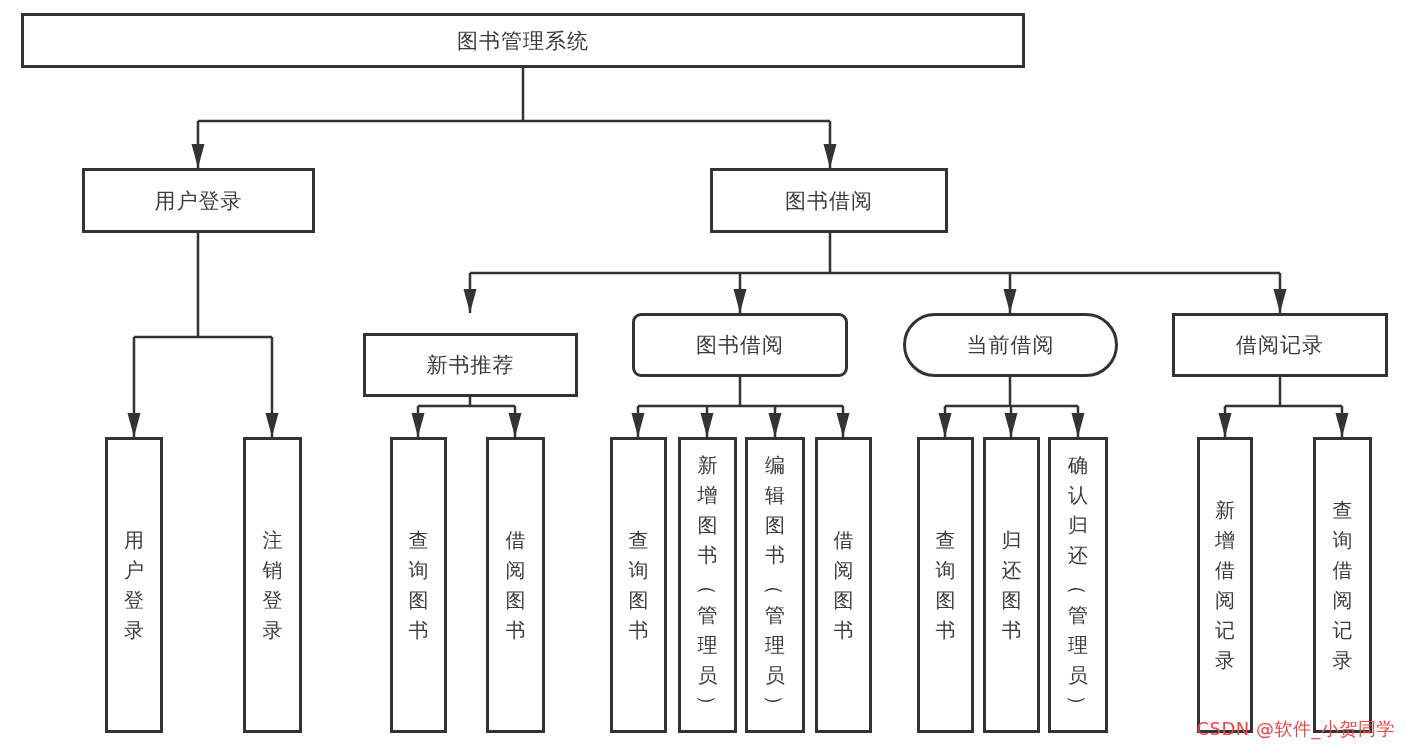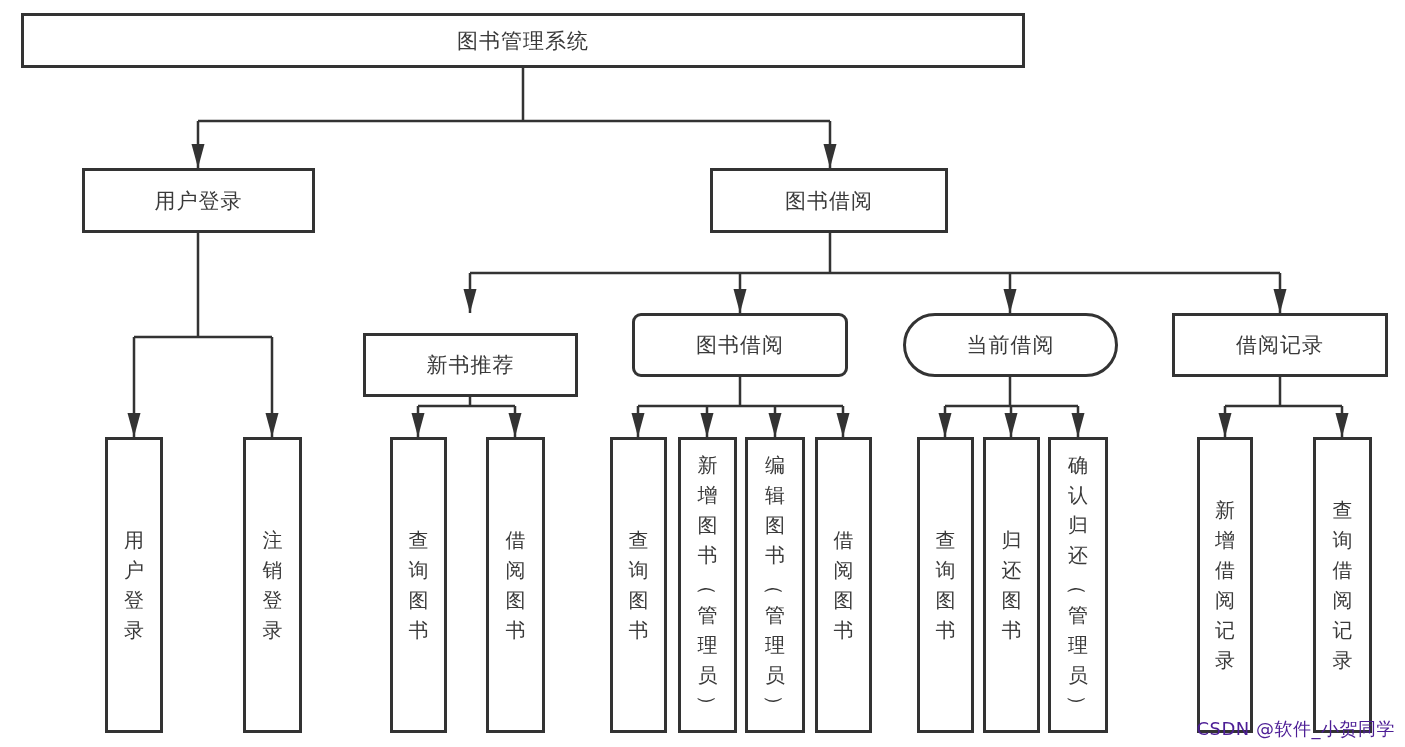--- a/index.html
+++ b/index.html
@@ -43,21 +43,21 @@
     width: 22px;
     text-align: center;
   }
   .node.v .label div.rot {
     transform: rotate(90deg);
   }
   .watermark {
     position: absolute;
     right: 10px;
     bottom: 6px;
-    color: #4c1d95;
+    color: #ef4444;
     font-size: 18px;
     letter-spacing: 0.5px;
     z-index: 5;
     white-space: nowrap;
   }
 </style>
 </head>
 <body>
 
 <div class="canvas">

